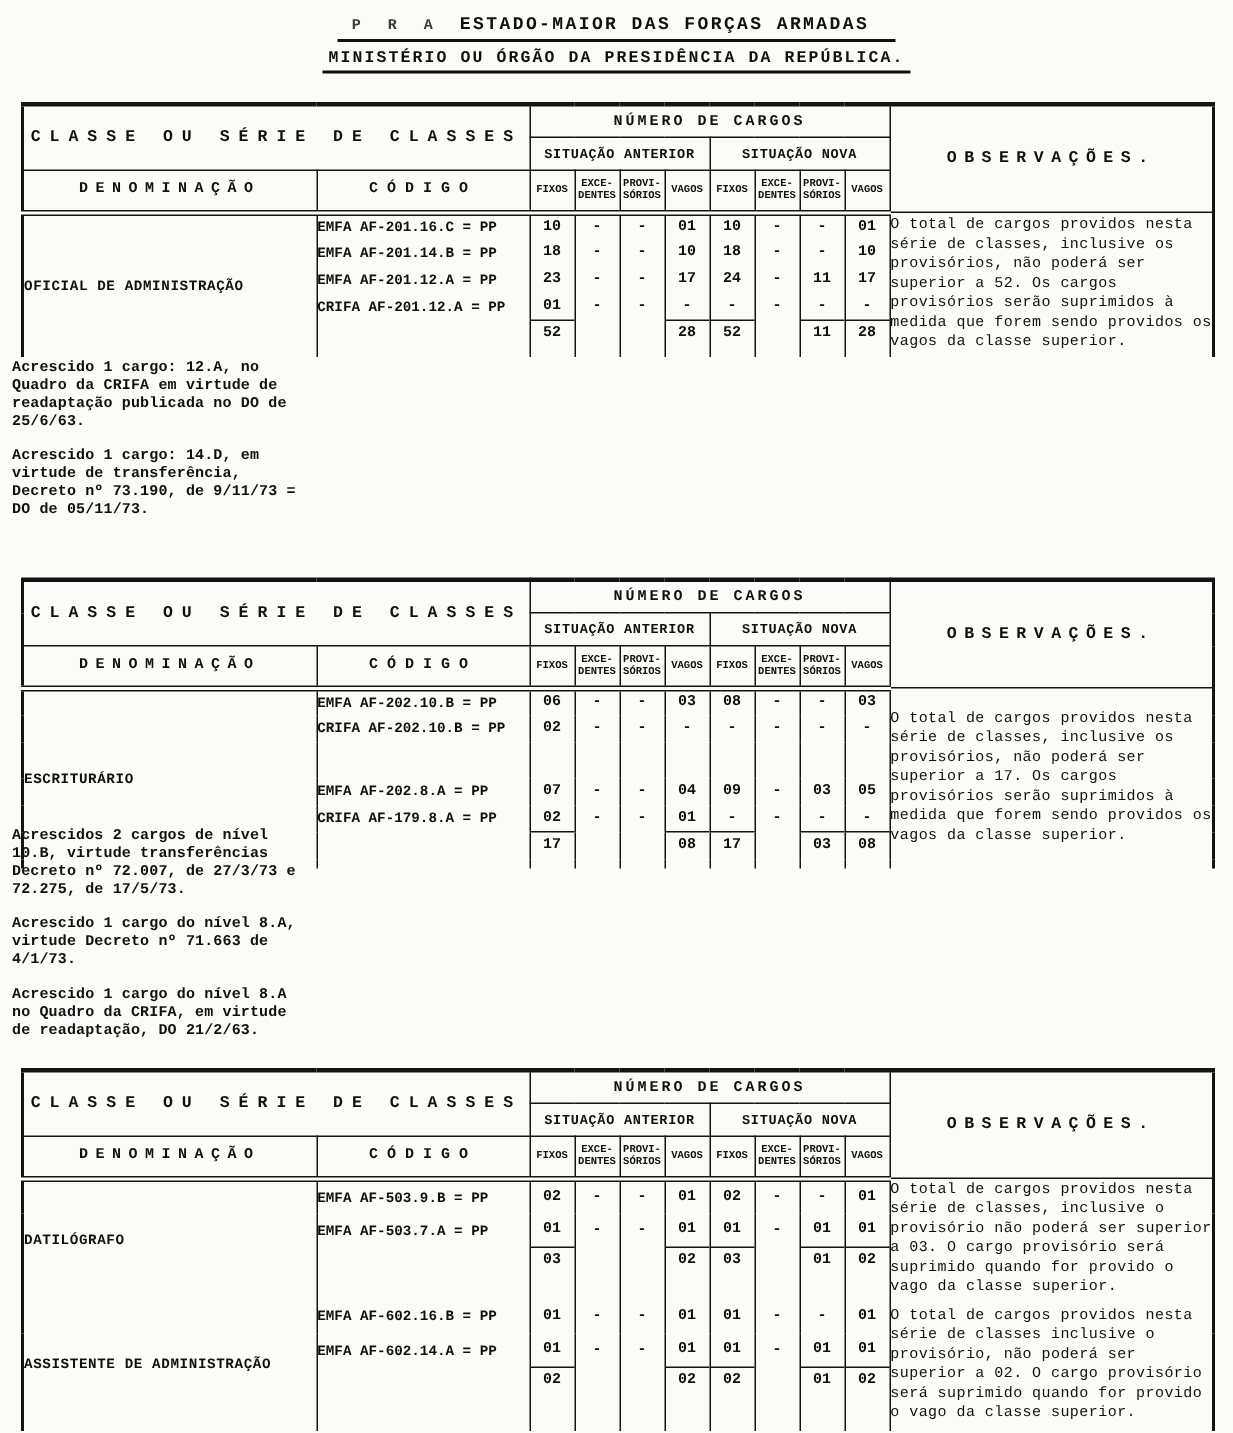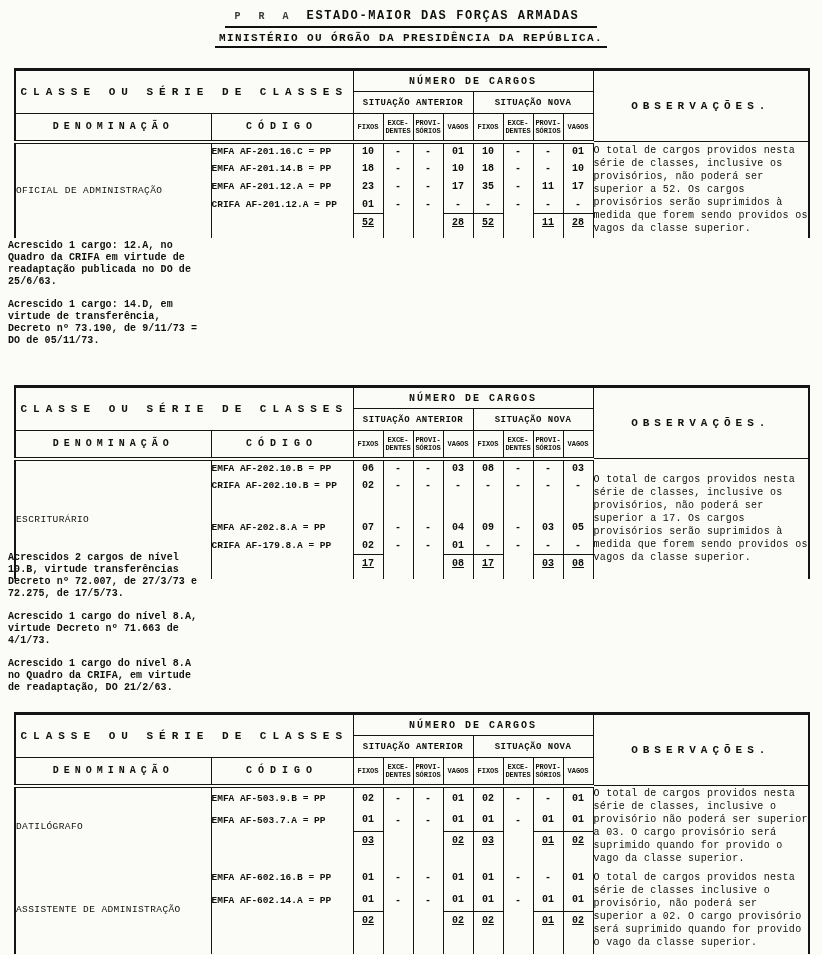--- a/index.html
+++ b/index.html
@@ -30,26 +30,26 @@
   th{font-weight:bold;text-align:center;}
   .th-classe{font-size:11px;letter-spacing:6px;}
   .th-numcargos{font-size:10px;letter-spacing:2px;}
   .th-sit{font-size:9px;letter-spacing:0.5px;}
   .th-obs{font-size:11px;letter-spacing:5px;}
   .th-den{font-size:10px;letter-spacing:5px;}
   .th-cod{font-size:10px;letter-spacing:6px;}
   .th-sub{font-size:7px;line-height:8px;letter-spacing:0;overflow:hidden;}
   tr.h3 th{border-bottom:4px double #141414;}
 
-  td.den{vertical-align:top;padding:6px 4px 0 12px;font-size:9.5px;font-weight:normal;letter-spacing:0.4px;}
+  td.den{vertical-align:top;padding:6px 4px 0 12px;font-size:9.5px;font-weight:bold;letter-spacing:0.4px;}
   td.cod{font-size:9.5px;font-weight:bold;white-space:nowrap;padding-left:4px;letter-spacing:0;}
   td.num{font-size:10px;font-weight:bold;text-align:center;}
   td.obs{vertical-align:top;padding:5px 5px 0 6px;font-size:10px;font-weight:normal;
     line-height:13px;letter-spacing:0.3px;}
-  td.tl{border-top:1.6px solid #141414 !important;text-decoration:underline;}
+  td.tl{border-top:1.6px solid #141414 !important;}
 
   tr.dr{height:18px;} tr.tot{height:18px;} tr.fill{height:6px;} tr.sp{height:24px;}
   #table3 tr.dr{height:23px;} #table3 tr.tot{height:18px;} #table3 tr.sp{height:16px;} #table3 tr.fill{height:24px;}
 
   .tbl-wrap{position:absolute;left:14px;}
   #w1{top:68px;} #w2{top:385px;} #w3{top:712px;}
 
   .footnotes{position:absolute;left:8px;width:196px;font-size:10px;font-weight:bold;
     line-height:12px;letter-spacing:0.1px;}
   #fn1{top:240px;} #fn2{top:552px;}
@@ -129,21 +129,21 @@
         <td class="num">-</td>
         <td class="num">-</td>
         <td class="num">10</td>
       </tr>
       <tr class="dr">
         <td class="cod">EMFA AF-201.12.A = PP</td>
         <td class="num">23</td>
         <td class="num">-</td>
         <td class="num">-</td>
         <td class="num">17</td>
-        <td class="num">35</td>
+        <td class="num">24</td>
         <td class="num">-</td>
         <td class="num">11</td>
         <td class="num">17</td>
       </tr>
       <tr class="dr">
         <td class="cod">CRIFA AF-201.12.A = PP</td>
         <td class="num">01</td>
         <td class="num">-</td>
         <td class="num">-</td>
         <td class="num">-</td>

